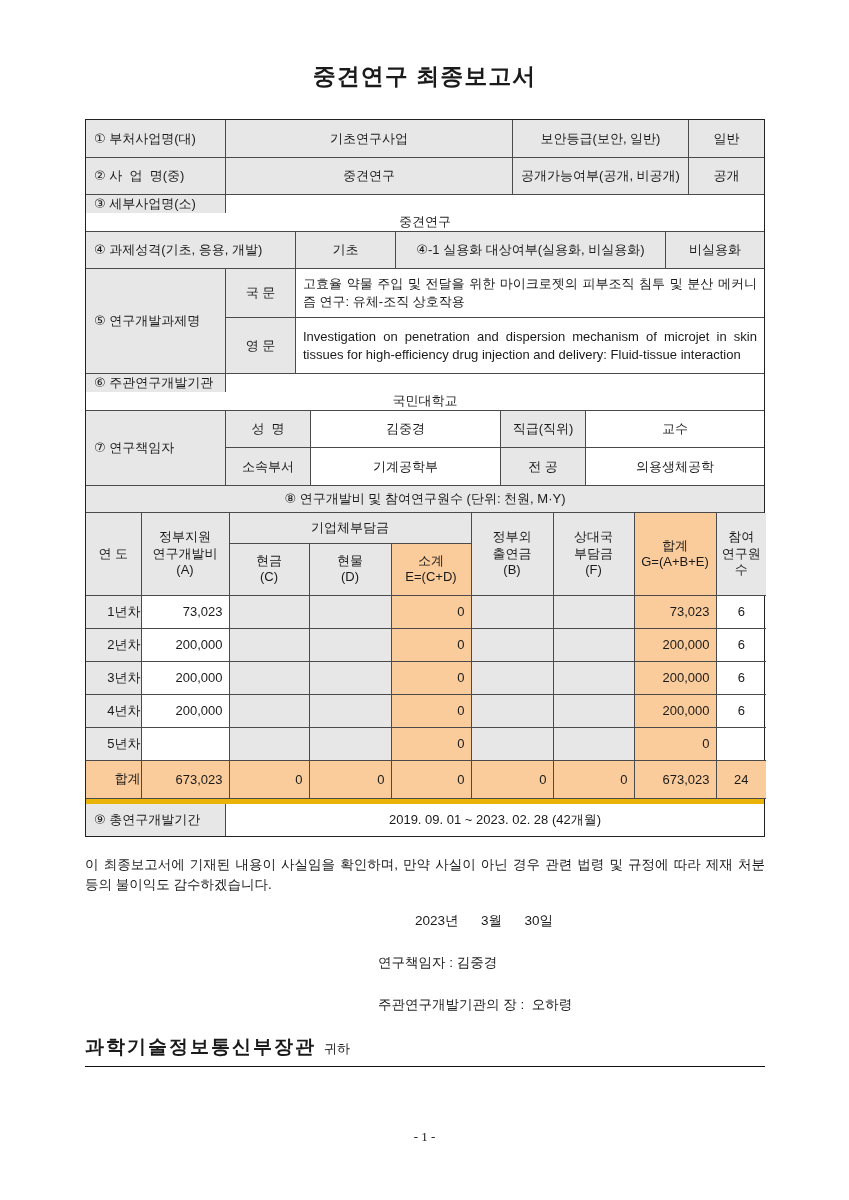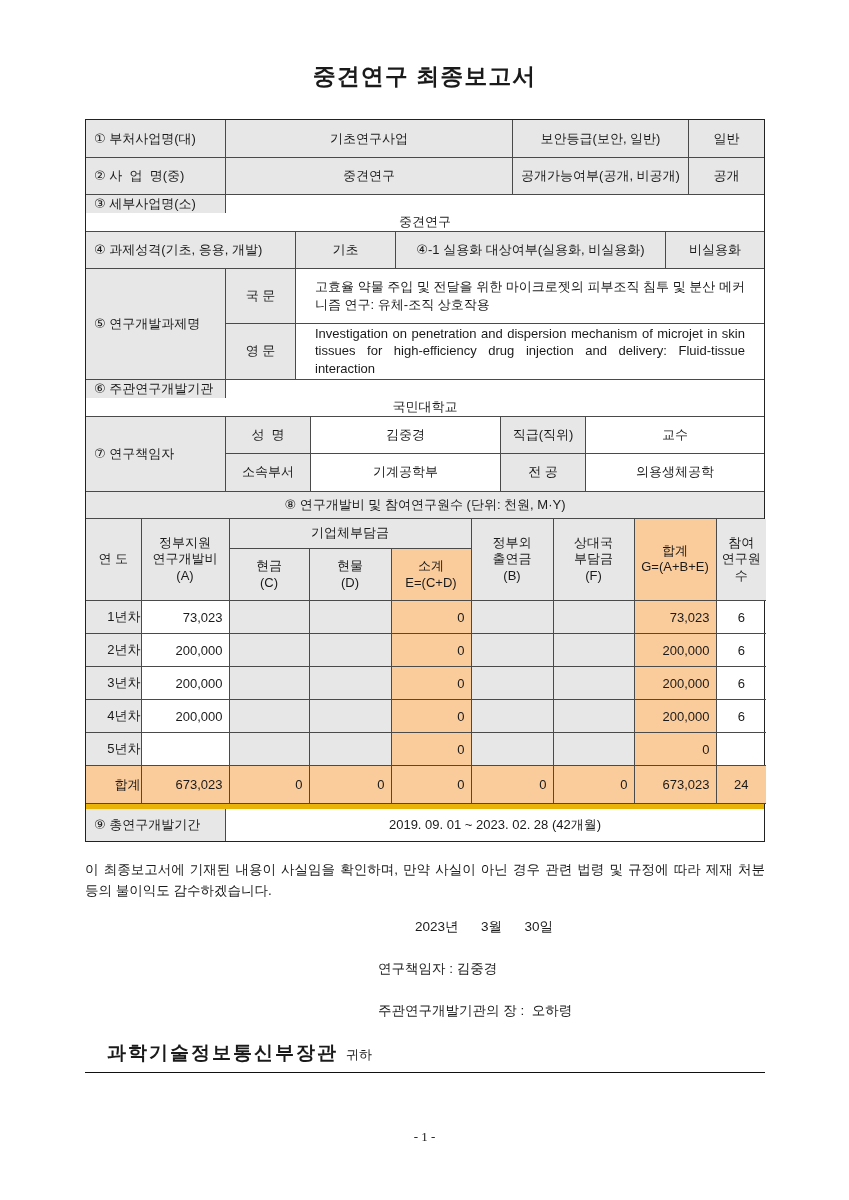--- a/index.html
+++ b/index.html
@@ -15,21 +15,21 @@
   .irow { display:flex; border-bottom:1px solid #4a4a4a; }
   .cell { border-right:1px solid #4a4a4a; display:flex; align-items:center; }
   .cell:last-child { border-right:none; }
   .gray { background:#e7e7e7; }
   .orange { background:#facb9b; }
   .lab { padding-left:8px; }
   .ctr { justify-content:center; text-align:right; }
   .stack { display:flex; flex-direction:column; flex:1; }
   .subrow { display:flex; border-bottom:1px solid #4a4a4a; flex:1; }
   .subrow:last-child { border-bottom:none; }
-  .just { display:block; text-align:justify; padding:4px 19px; line-height:1.35; }
+  .just { display:block; text-align:justify; padding:4px 7px; line-height:1.35; }
   .just[data-bind]{ white-space:normal; }
 
   
   table.budget { width:100%; border-collapse:collapse; font-size:13px; table-layout:fixed; }
   .budget th, .budget td { border:1px solid #4a4a4a; font-weight:normal; padding:0; }
   .budget tr > *:first-child { border-left:none; }
   .budget tr > *:last-child { border-right:none; }
   .budget thead tr:first-child > * { border-top:none; }
   .budget th { background:#e7e7e7; text-align:center; line-height:1.25; }
   .budget th.orange, .budget td.orange { background:#facb9b; }
@@ -44,21 +44,21 @@
   .budget tr.total td { background:#facb9b; height:38px; }
 
   .banner { justify-content:center; min-height:26px; }
 
   
   .declaration { margin-top:18px; width:680px; font-size:13.5px; line-height:1.55; text-align:justify; word-break:keep-all; }
   .sig-block { margin-top:16px; font-size:13.5px; }
   .sig-date { margin-left:330px; }
   .sig-line { margin-left:293px; margin-top:24px; }
   .addressee-row { margin-top:20px; border-bottom:1.5px solid #111; width:680px; padding-bottom:6px; display:flex; align-items:baseline; gap:8px; }
-  .addressee { font-size:19px; font-weight:600; letter-spacing:2px;margin-left:22px; }
+  .addressee { font-size:19px; font-weight:600; letter-spacing:2px; }
   .honorific { font-size:13px; }
   .page-num { position:absolute; bottom:55px; left:0; width:849px; text-align:center; font-size:13px; font-family:"Liberation Serif","DejaVu Serif",serif; }
 
   
   .w-lab { width:140px; } .w-val { width:287px; } .w-att { width:176px; } .w-atv { flex:1; }
   .w-wide { flex:1; }
   .r4-lab { width:210px; } .r4-v1 { width:100px; } .r4-att { width:270px; } .r4-atv { flex:1; }
   .r5-sub { width:70px; } .r5-txt { flex:1; }
   .r7-h { width:85px; } .r7-v1 { width:190px; } .r7-h2 { width:85px; } .r7-v2 { flex:1; }
   .h37 { min-height:37px; } .h27 { min-height:27px;flex-direction:column; } .h49 { min-height:49px; } .h55 { min-height:55px; }

